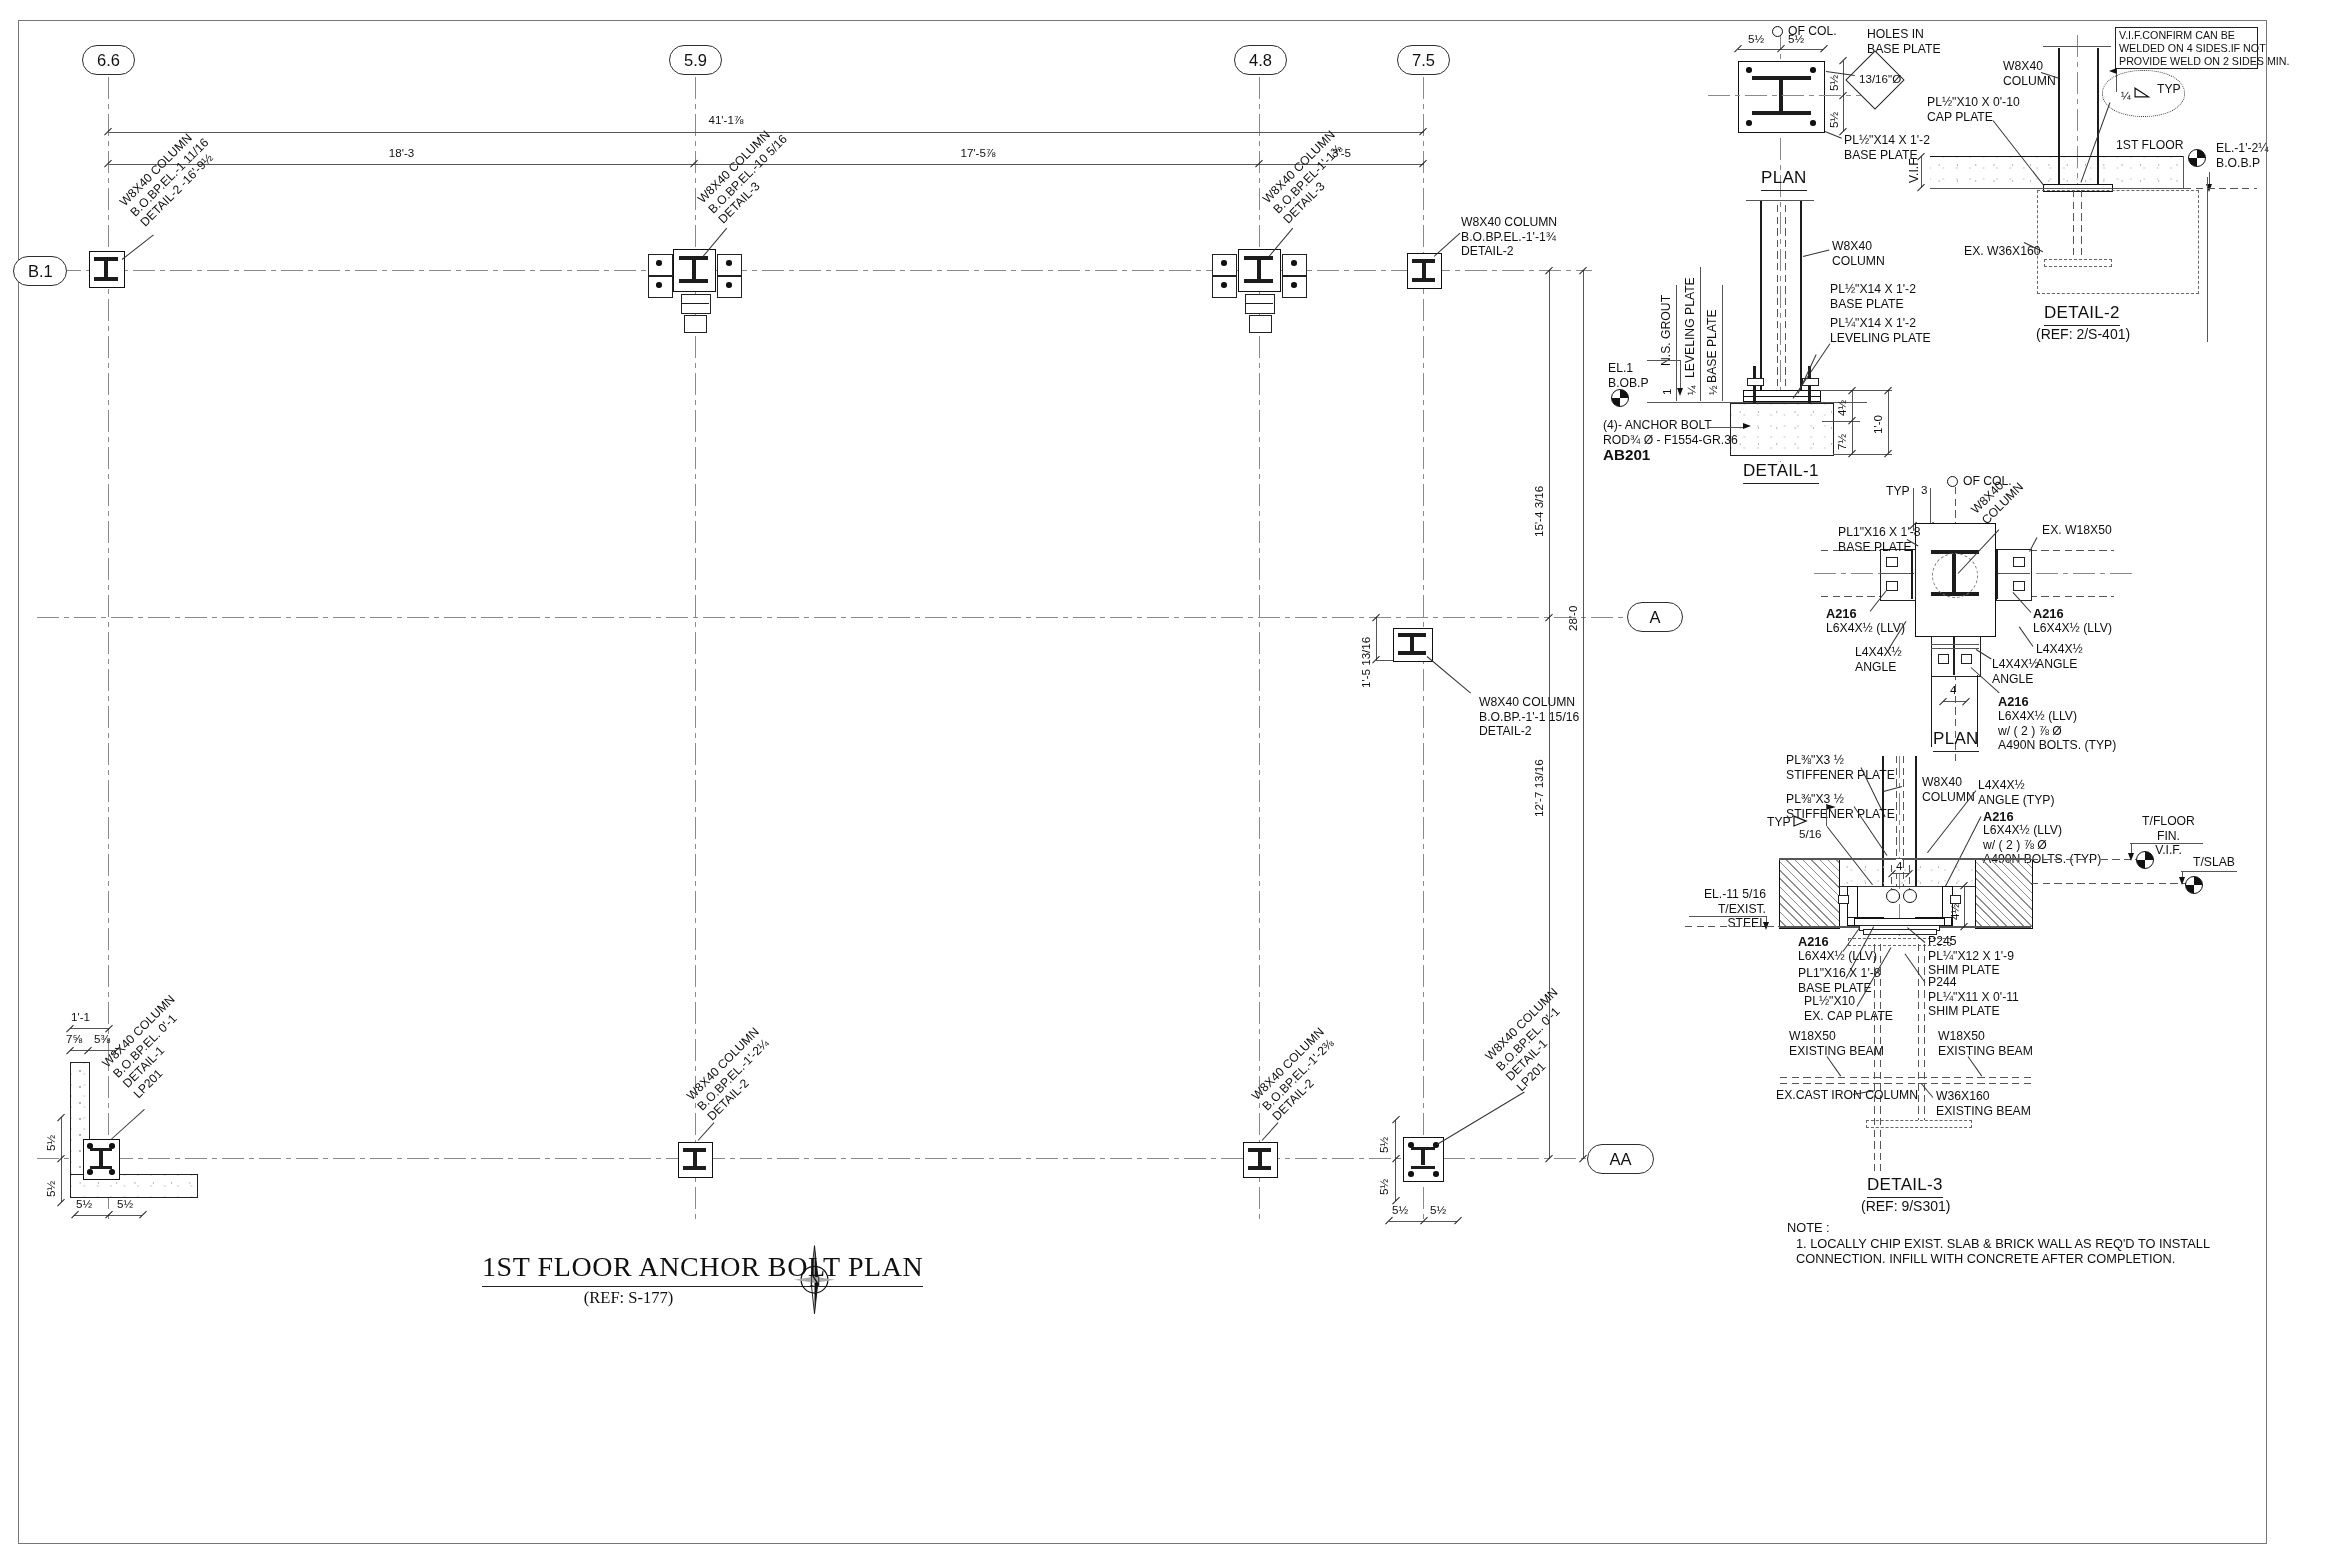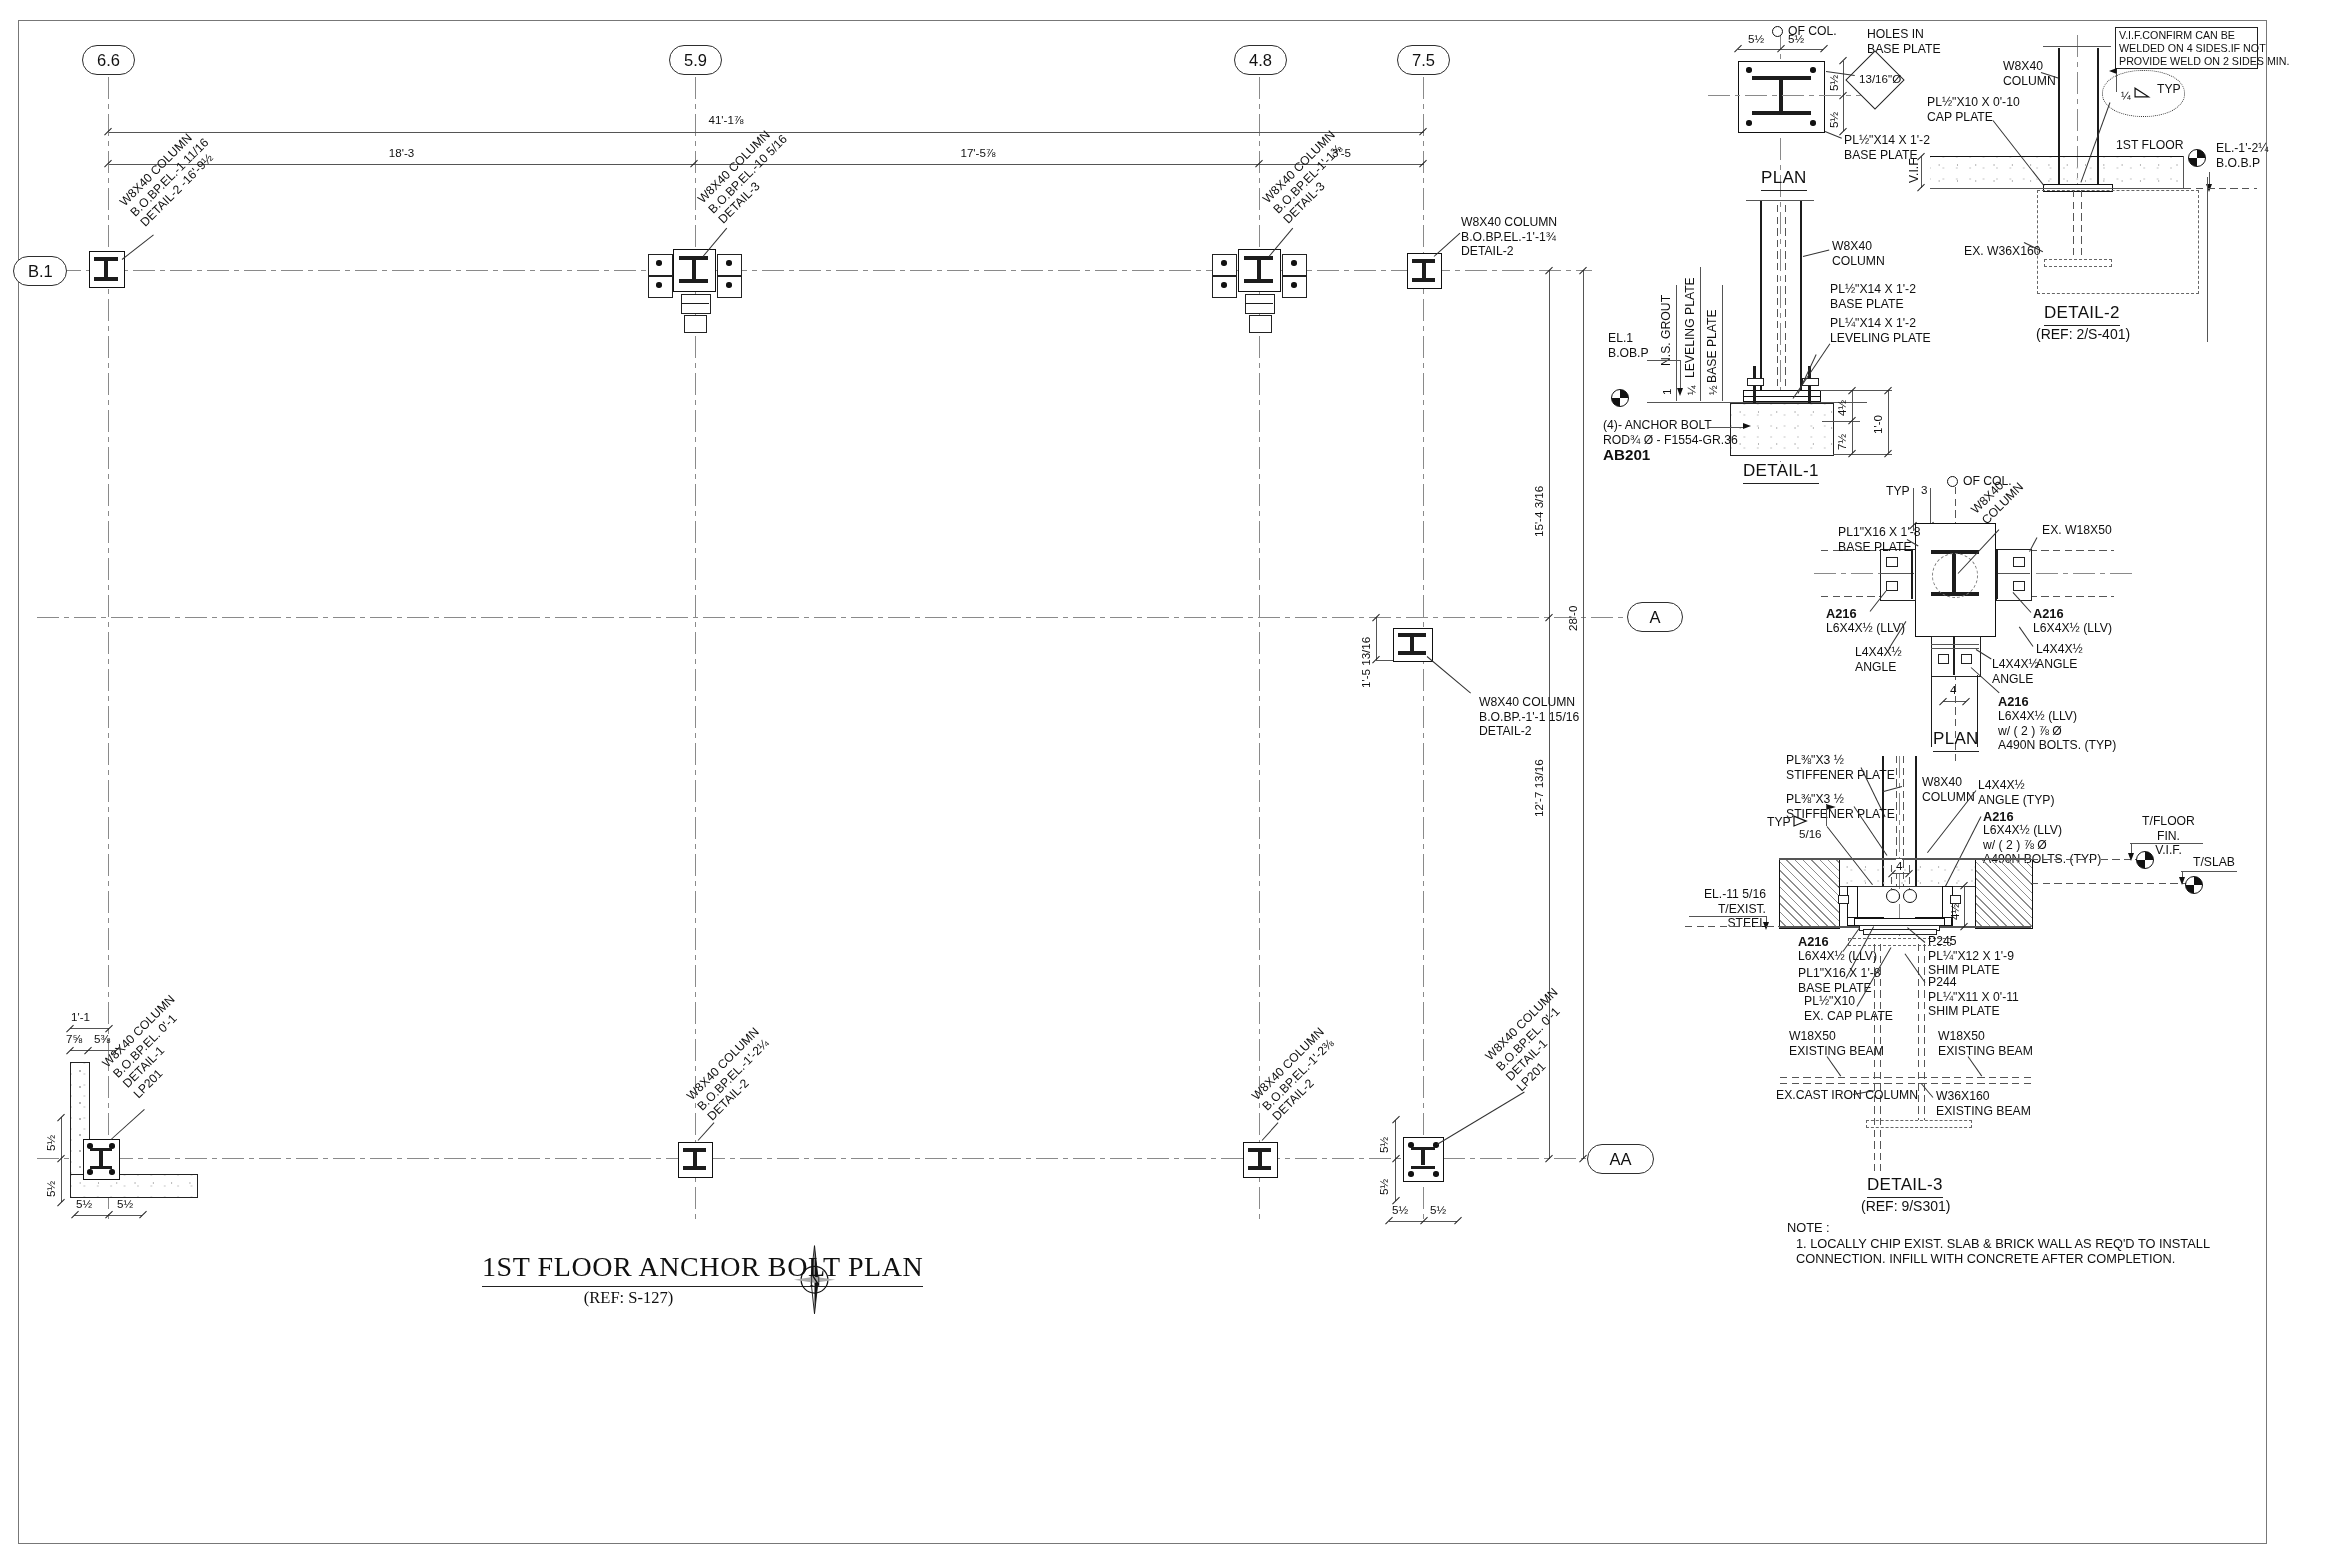--- a/index.html
+++ b/index.html
@@ -254,21 +254,21 @@
   <div class="txt dim vtx" style="left:1377px;top:1195px">5½</div>
   <div class="l thin" style="left:1389px;top:1221px;width:68px;height:0.9px"></div>
   <div class="tick" style="left:1384px;top:1220px"></div>
     <div class="tick" style="left:1419px;top:1220px"></div>
     <div class="tick" style="left:1453px;top:1220px"></div>
   <div class="txt dim" style="left:1392px;top:1203px">5½</div>
   <div class="txt dim" style="left:1430px;top:1203px">5½</div>
 </div>
 
 <div class="txt serif" style="left:482px;top:1250px;font-size:28px;letter-spacing:0.6px;border-bottom:1.5px solid #222;padding-bottom:2.4px;white-space:nowrap">1ST FLOOR ANCHOR BOLT PLAN</div>
-<div class="txt serif" style="left:482px;top:1288px;width:293px;text-align:center;font-size:16.5px">(REF: S-127)</div>
+<div class="txt serif" style="left:482px;top:1288px;width:293px;text-align:center;font-size:16.5px">(REF: S-177)</div>
 <svg style="left:790px;top:1242px" width="49" height="73" viewBox="0 0 80 120">
   <circle cx="40" cy="62" r="22" fill="none" stroke="#111" stroke-width="2"></circle>
   <polygon points="40,6 46,62 40,118 34,62" fill="none" stroke="#111" stroke-width="1.5"></polygon>
   <polygon points="40,6 46,62 40,118" fill="#111"></polygon>
   <polygon points="6,62 40,57 74,62 40,67" fill="#aaa"></polygon>
   <text x="32" y="72" font-size="26" font-family="Liberation Serif,serif" fill="#111">N</text>
 </svg>
 
 <div>
   <div class="cl-v" style="left:1780px;top:27px;height:435px"></div>
@@ -326,21 +326,21 @@
   <div class="l thin" style="left:1676px;top:285px;width:0.9px;height:116px"></div>
   <div class="l thin" style="left:1700px;top:267px;width:0.9px;height:134px"></div>
   <div class="l thin" style="left:1722px;top:285px;width:0.9px;height:116px"></div>
   <div class="txt vtx" style="left:1659px;top:366px">N.S. GROUT</div>
   <div class="txt dim vtx" style="left:1660px;top:395px">1</div>
   <div class="txt vtx" style="left:1683px;top:378px">LEVELING PLATE</div>
   <div class="txt dim vtx" style="left:1685px;top:395px">¼</div>
   <div class="txt vtx" style="left:1705px;top:383px">BASE PLATE</div>
   <div class="txt dim vtx" style="left:1706px;top:395px">½</div>
 
-  <div class="txt" style="left:1608px;top:331px">EL.1
+  <div class="txt" style="left:1608px;top:361px">EL.1
 B.OB.P</div>
   <div class="l thin" style="left:1647px;top:360px;width:34px;height:0.9px"></div>
   <div class="l thin" style="left:1680px;top:360px;width:0.9px;height:28px"></div>
   <div class="ar down" style="left:1677px;top:388px"></div>
   <div class="tg" style="left:1611px;top:389px"></div>
 
   <div class="txt" style="left:1603px;top:418px">(4)- ANCHOR BOLT
 ROD¾ Ø - F1554-GR.36</div>
   <div class="txt bold" style="left:1603px;top:446px;font-size:15.2px">AB201</div>
   <div class="l thin" style="left:1708px;top:427px;width:37px;height:0.9px"></div>

